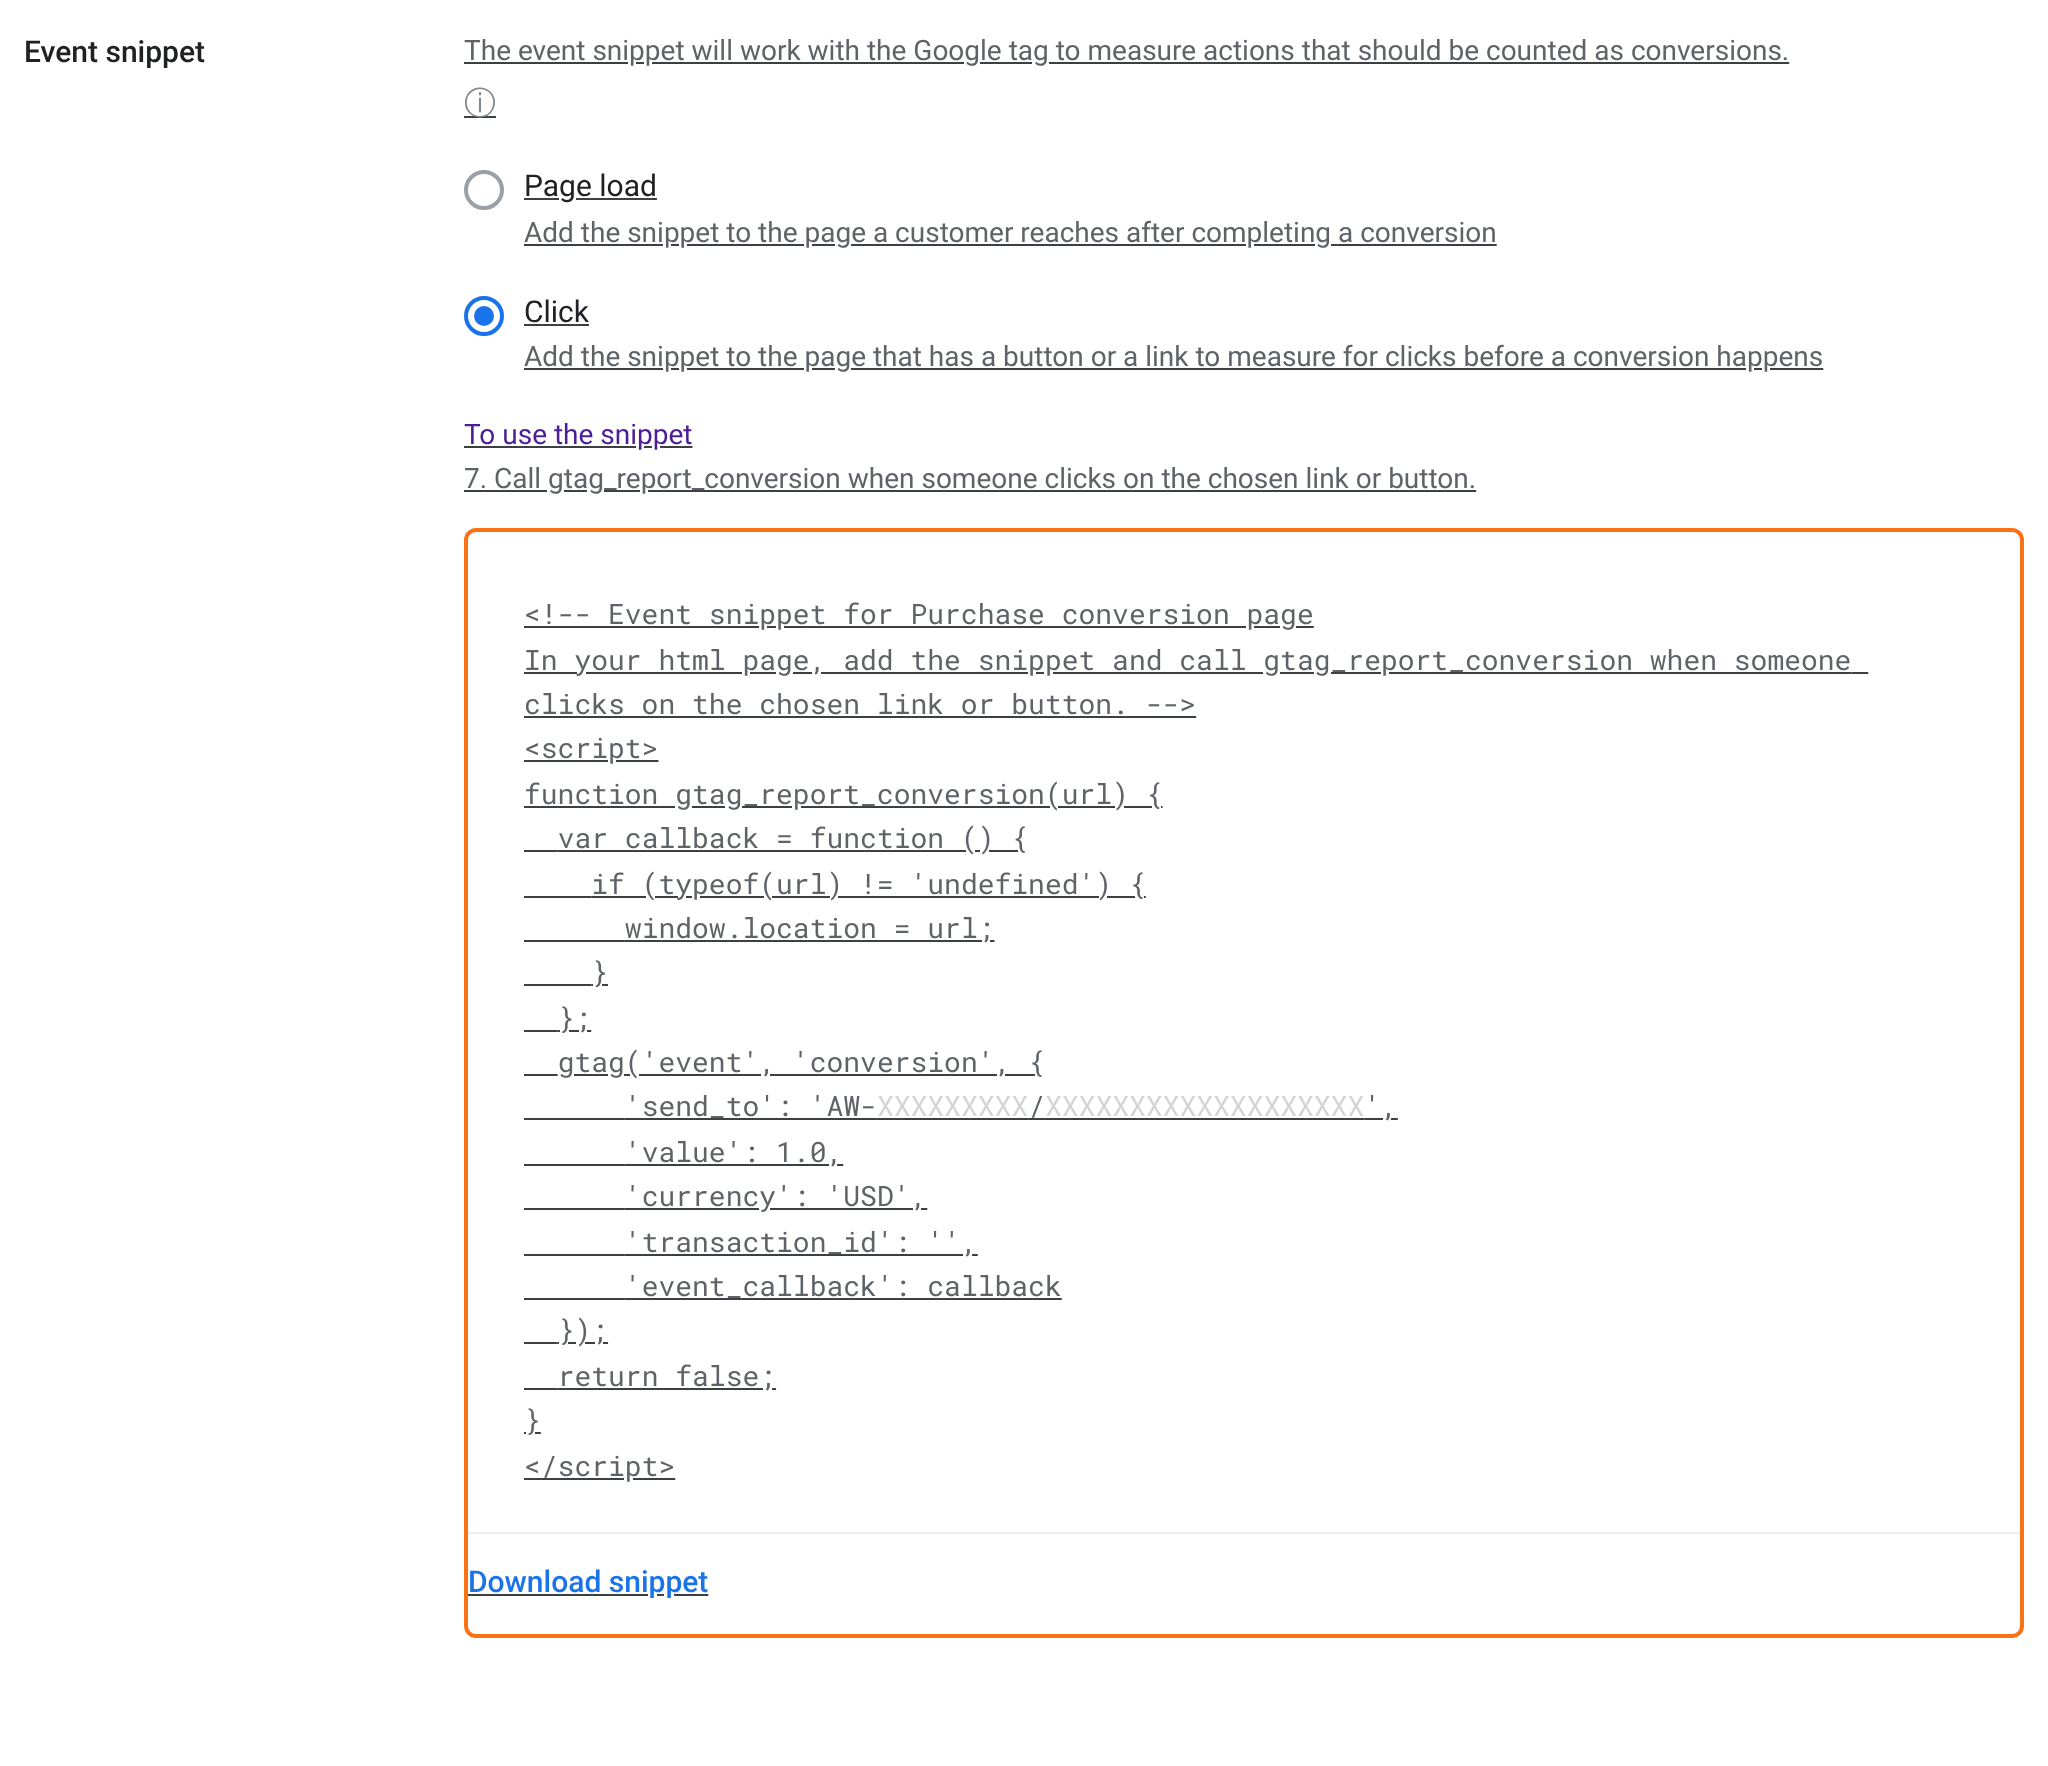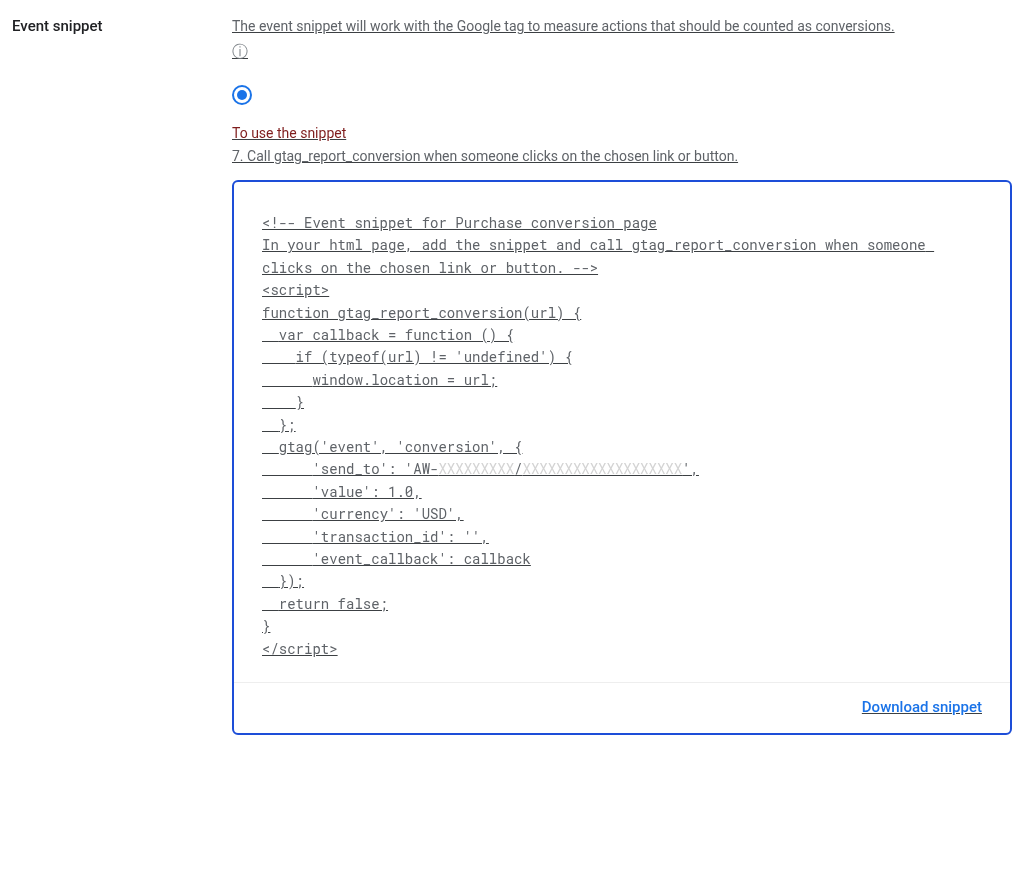--- a/index.html
+++ b/index.html
@@ -72,43 +72,43 @@
   .radio-desc {
     color: #5f6368;
     font-size: 14px;
     margin-top: 2px;
   }
   .steps {
     margin: 6px 0 14px 0;
     color: #5f6368;
   }
   .steps-heading {
-    color: #7f1d1d;
+    color: #4c1d95;
     font-size: 14px;
   }
   .step {
     margin-top: 2px;
   }
   .highlight-box {
-    border: 2px solid #1d4ed8;
+    border: 2px solid #f97316;
     border-radius: 6px;
     padding: 0;
     overflow: hidden;
   }
   .code-block {
     font-family: 'Roboto Mono', Menlo, Consolas, monospace;
     color: #5f6368;
     white-space: pre-wrap;
     padding: 30px 28px 22px 28px;
     font-size: 14px;
     line-height: 1.6;
   }
   .download-row {
     border-top: 1px solid #eee;
-    text-align: right;
+    text-align: left;
     padding: 14px 28px 14px 0;
   }
   .download-link {
     color: #1a73e8;
     font-weight: 500;
     font-size: 15px;
     cursor: pointer;
   }
   .blur-id {
     color: #d4d4d4;
@@ -118,23 +118,34 @@
 <body>
 
 <div class="layout">
   <div class="left-col">
     <div class="section-title">Event snippet</div>
   </div>
   <div class="right-col">
     <div class="intro">The event snippet will work with the Google tag to measure actions that should be counted as conversions.</div>
     <span class="help-icon">ⓘ</span>
 
+    <div class="radio-row">
+      <div class="radio"></div>
+      <div>
+        <div class="radio-label">Page load</div>
+        <div class="radio-desc">Add the snippet to the page a customer reaches after completing a conversion</div>
+      </div>
+    </div>
 
     <div class="radio-row">
       <div class="radio selected"></div>
+      <div>
+        <div class="radio-label">Click</div>
+        <div class="radio-desc">Add the snippet to the page that has a button or a link to measure for clicks before a conversion happens</div>
+      </div>
     </div>
 
     <div class="steps">
       <div class="steps-heading">To use the snippet</div>
       <div class="step">7. Call gtag_report_conversion when someone clicks on the chosen link or button.</div>
     </div>
 
     <div class="highlight-box">
       <div class="code-block"><span>&lt;!-- Event snippet for Purchase conversion page</span>
 <span>In your html page, add the snippet and call gtag_report_conversion when someone clicks on the chosen link or button. --&gt;</span>

